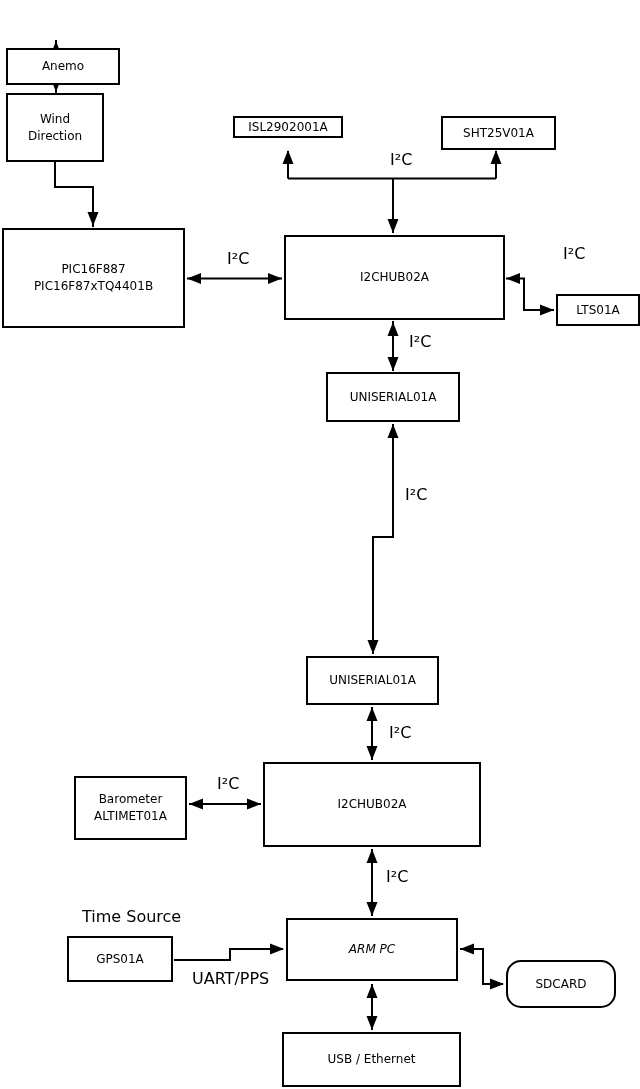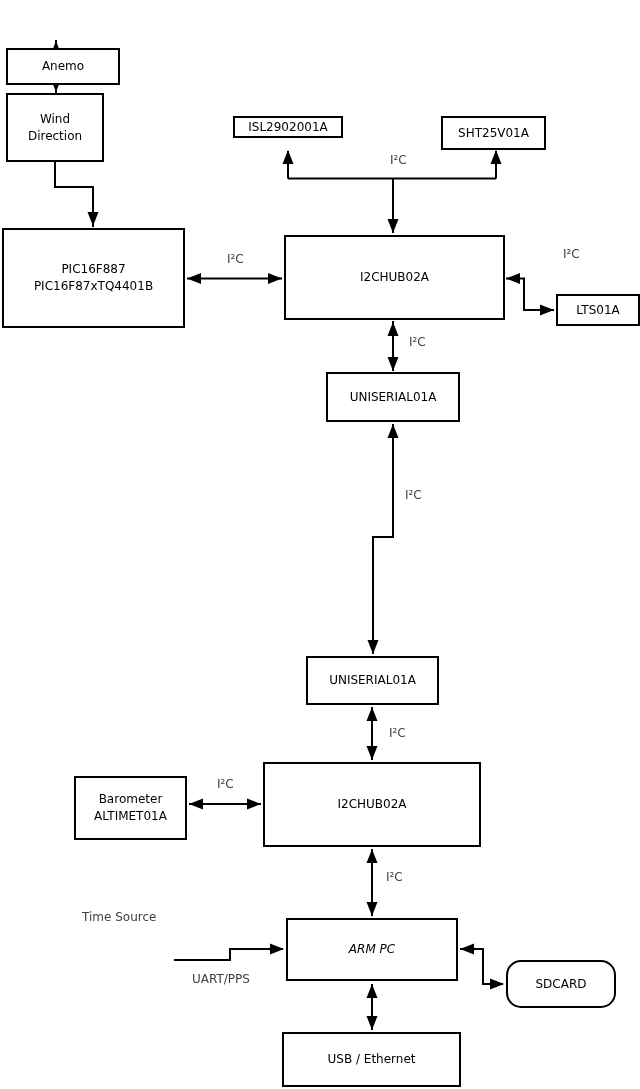--- a/index.html
+++ b/index.html
@@ -7,21 +7,21 @@
   .canvas { position: relative; width: 640px; height: 1089px; background: #ffffff; overflow: hidden; }
   .wires { position: absolute; left: 0; top: 0; width: 640px; height: 1089px; }
   .wire { stroke: #000000; stroke-width: 2; fill: none; }
   .head { fill: #000000; stroke: none; }
   .node {
     position: absolute; box-sizing: border-box;
     border: 2px solid #000000; background: #ffffff;
     display: flex; flex-direction: column; align-items: center; justify-content: center;
     font-size: 12px; line-height: 17px; color: #000000; text-align: center; white-space: nowrap;
   }
-  .edge-label { position: absolute; font-size: 12px; line-height: 14px; color: #404040; white-space: nowrap; }
+  .edge-label { position: absolute; font-size: 16px; line-height: 14px; color: #000000; white-space: nowrap; }
 </style>
 </head>
 <body>
 
 <div class="canvas">
 
   <svg class="wires" viewBox="0 0 640 1089">
     <g>
       <path class="wire" d="M56,40 V93"></path>
       <polygon class="head" points="56,41 50.5,55 61.5,55"></polygon>
@@ -103,21 +103,21 @@
 
   <div class="node" style="left:2px; top:228px; width:183px; height:100px;">
     <span>PIC16F887</span>
     <span>PIC16F87xTQ4401B</span>
   </div>
 
   <div class="node" style="left:233px; top:116px; width:110px; height:22px;">
     <span>ISL2902001A</span>
   </div>
 
-  <div class="node" style="left:441px; top:116px; width:105px; height:34px;">
+  <div class="node" style="left:441px; top:116px; width:115px; height:34px;">
     <span>SHT25V01A</span>
   </div>
 
   <div class="node" style="left:284px; top:235px; width:221px; height:85px;">
     <span>I2CHUB02A</span>
   </div>
 
   <div class="node" style="left:556px; top:294px; width:84px; height:32px;">
     <span>LTS01A</span>
   </div>
@@ -132,20 +132,23 @@
 
   <div class="node" style="left:263px; top:762px; width:218px; height:85px;">
     <span>I2CHUB02A</span>
   </div>
 
   <div class="node" style="left:74px; top:776px; width:113px; height:64px;">
     <span>Barometer</span>
     <span>ALTIMET01A</span>
   </div>
 
+  <div class="node" style="left:67px; top:936px; width:106px; height:46px;">
+    <span>GPS01A</span>
+  </div>
 
   <div class="node" style="left:286px; top:918px; width:172px; height:63px;font-style:italic;">
     <span>ARM PC</span>
   </div>
 
   <div class="node" style="left:506px; top:960px; width:110px; height:48px;border-radius:15px;">
     <span>SDCARD</span>
   </div>
 
   <div class="node" style="left:282px; top:1032px; width:179px; height:55px;">

